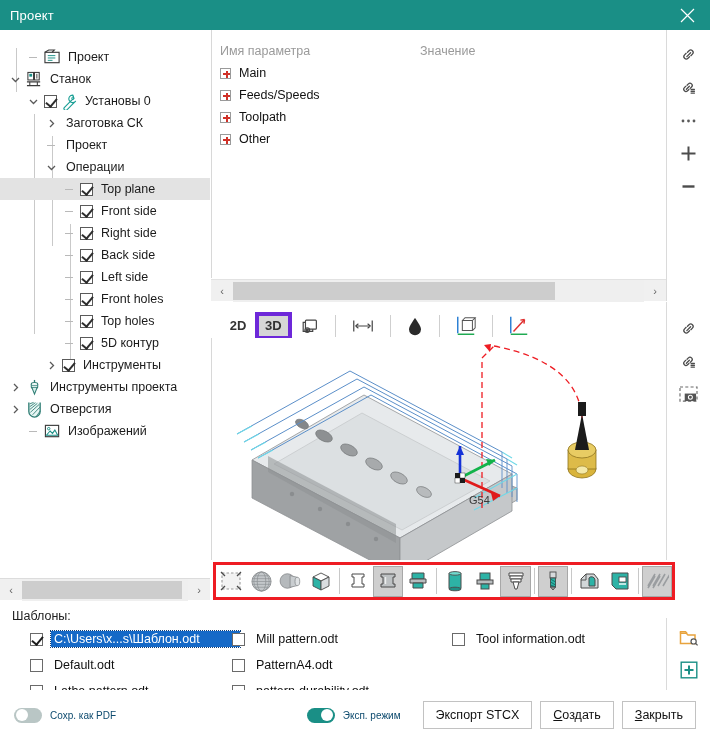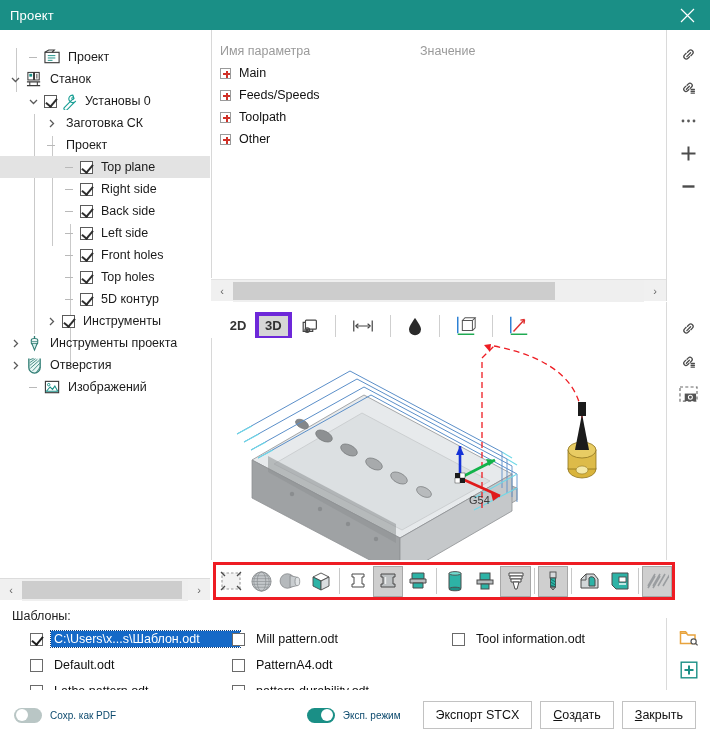--- a/index.html
+++ b/index.html
@@ -234,26 +234,43 @@
           </span>
           <span style="width:4px;flex:0 0 4px;"></span>
           <span class="lbl">Заготовка СК</span>
         </div>
         <div class="tnode">
           <span style="width:44px;flex:0 0 44px;"></span>
           <span class="tdash"></span>
           <span style="width:4px;flex:0 0 4px;"></span>
           <span class="lbl">Проект</span>
         </div>
+        <div class="tnode">
+          <span style="width:44px;flex:0 0 44px;"></span>
+          <span class="twist">
+            <svg width="11" height="11" viewBox="0 0 11 11">
+              <path d="M2 4 L5.5 7.5 L9 4" stroke="#5a5a5a" stroke-width="1.3" fill="none"></path>
+            </svg>
+          </span>
+          <span style="width:4px;flex:0 0 4px;"></span>
+          <span class="lbl">Операции</span>
+        </div>
         <div class="tnode sel">
           <span style="width:62px;flex:0 0 62px;"></span>
           <span class="tdash"></span>
           <span style="width:4px;flex:0 0 4px;"></span>
           <span class="cbx on"></span>
           <span class="lbl">Top plane</span>
+        </div>
+        <div class="tnode">
+          <span style="width:62px;flex:0 0 62px;"></span>
+          <span class="tdash"></span>
+          <span style="width:4px;flex:0 0 4px;"></span>
+          <span class="cbx on"></span>
+          <span class="lbl">Front side</span>
         </div>
         <div class="tnode">
           <span style="width:62px;flex:0 0 62px;"></span>
           <span class="tdash"></span>
           <span style="width:4px;flex:0 0 4px;"></span>
           <span class="cbx on"></span>
           <span class="lbl">Right side</span>
         </div>
         <div class="tnode">
           <span style="width:62px;flex:0 0 62px;"></span>

